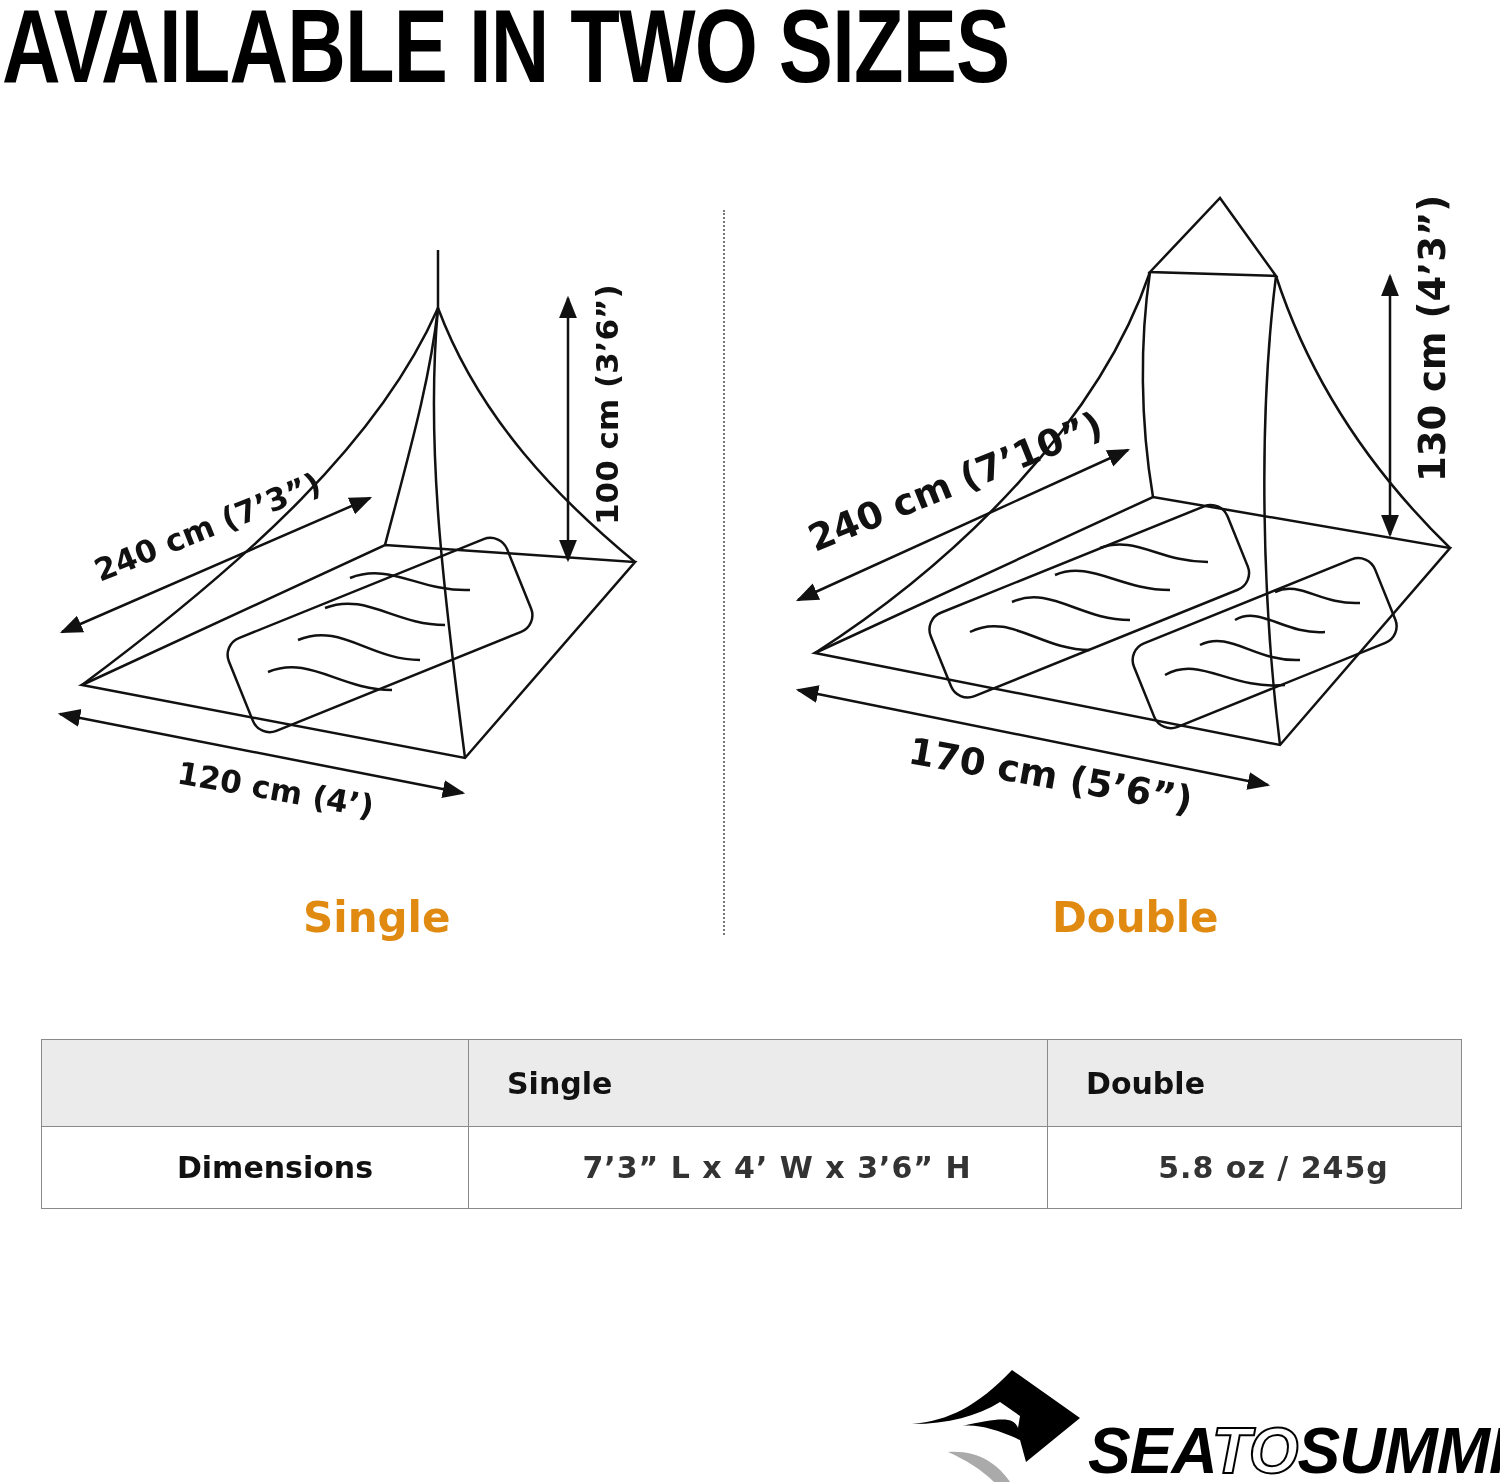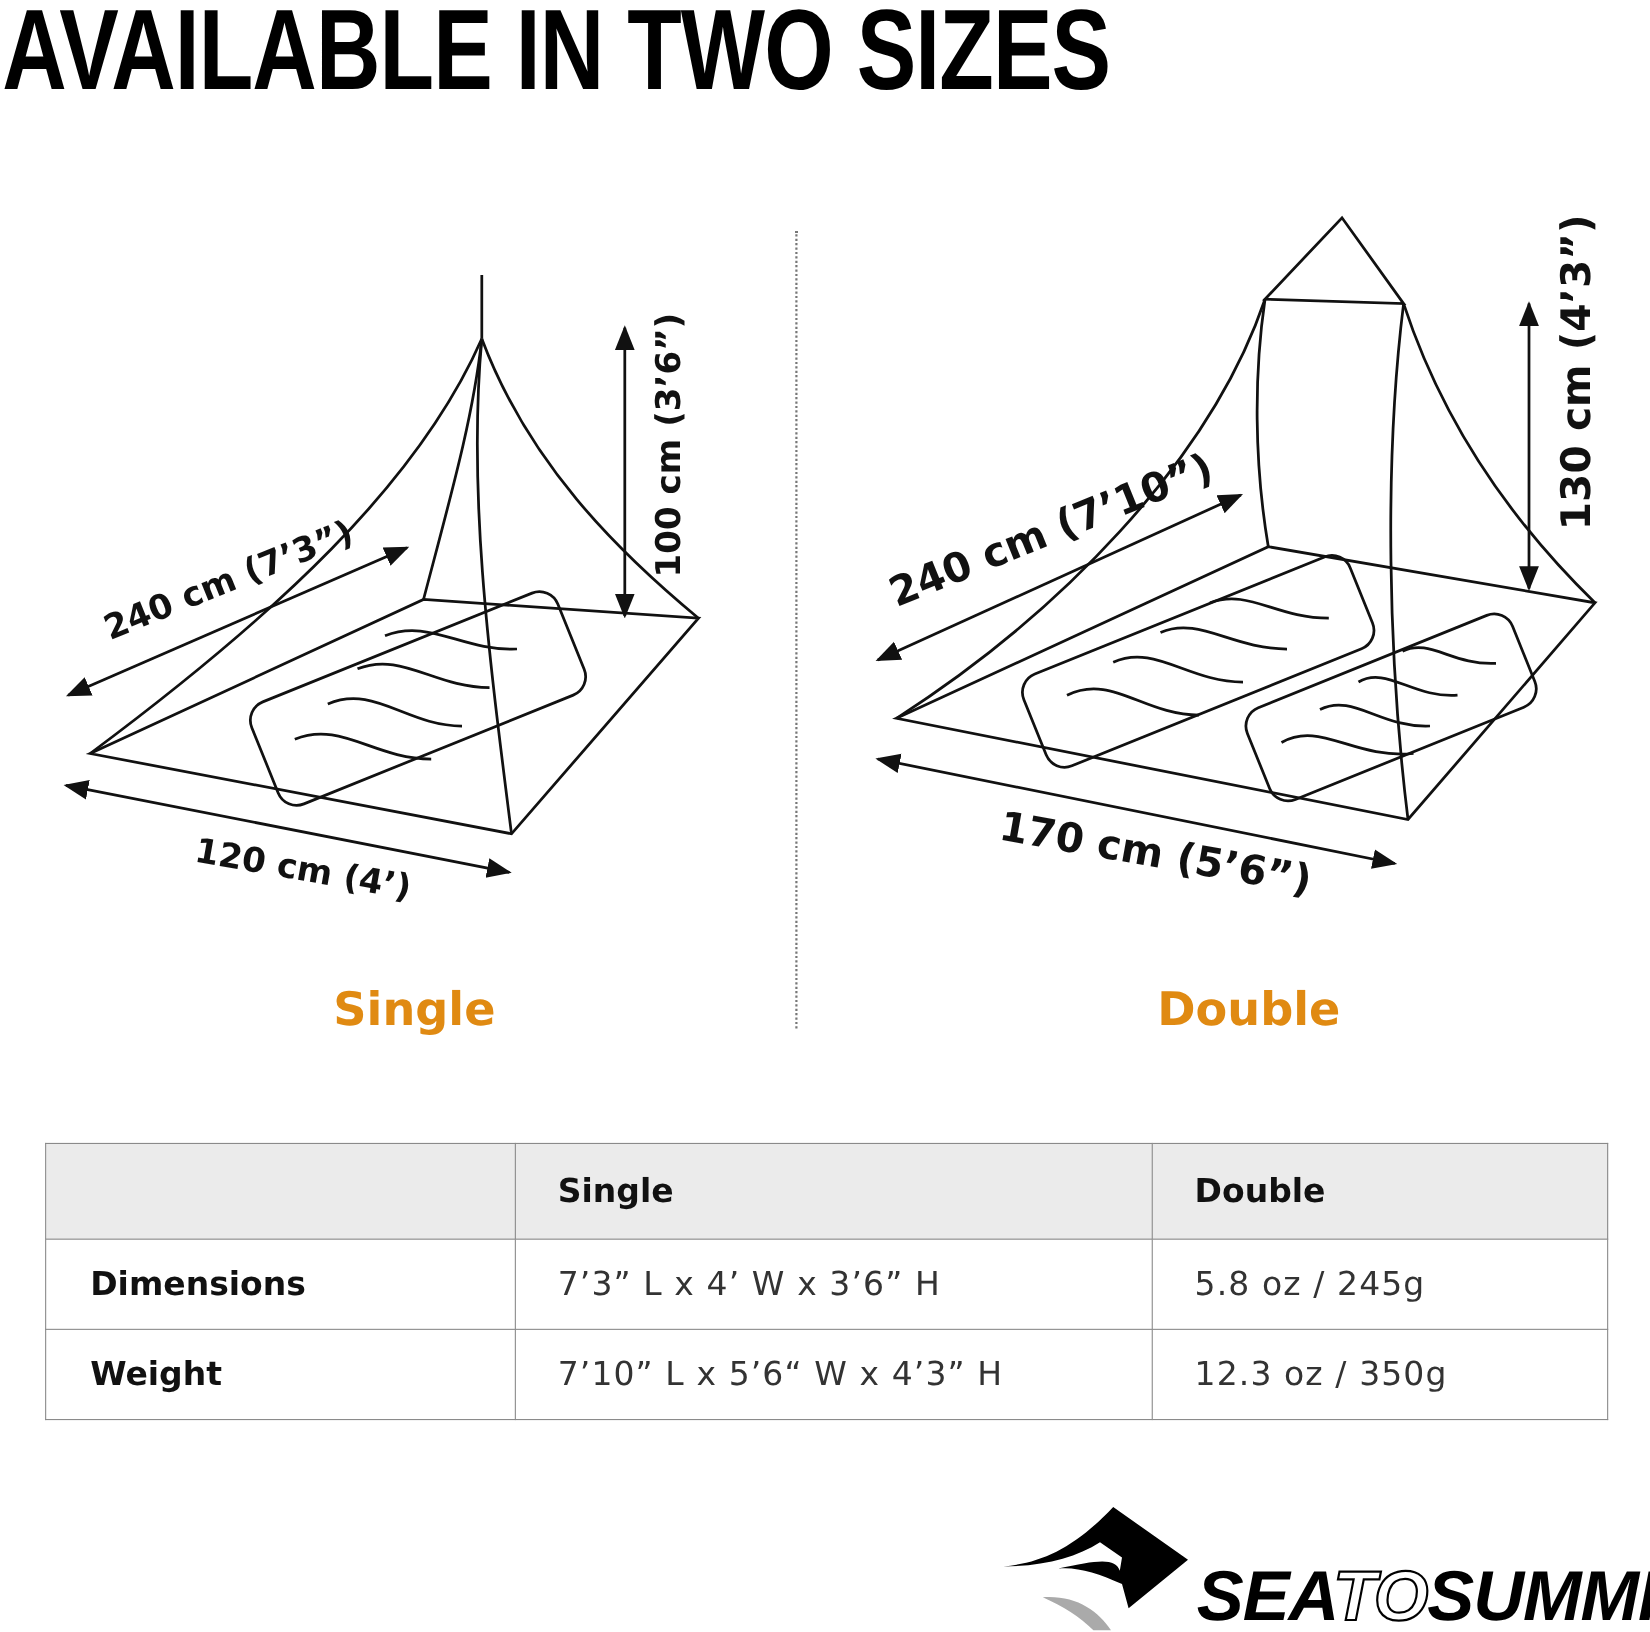--- a/index.html
+++ b/index.html
@@ -4,23 +4,23 @@
 <style>
   html, body { margin: 0; padding: 0; background: #ffffff; }
   body { width: 1500px; height: 1484px; position: relative; overflow: hidden; font-family: "Liberation Sans", sans-serif; color: #111; }
   .title { position: absolute; left: 2px; top: -6px; font-family: "Liberation Sans", sans-serif; font-weight: 700; font-size: 104px; letter-spacing: -1px; line-height: 1; transform: scaleX(0.78); transform-origin: left top; white-space: nowrap; color: #000; }
   .diagram { position: absolute; top: 0; left: 0; width: 1500px; height: 1000px; }
   .divider { position: absolute; left: 723px; top: 210px; height: 725px; border-left: 2px dotted #777; }
   .size-label { position: absolute; top: 893px; font-weight: 700; font-size: 42px; color: #e08a12; font-family: "DejaVu Sans", sans-serif; }
   .table { position: absolute; left: 41px; top: 1039px; width: 1421px; border-collapse: collapse; font-family: "DejaVu Sans", sans-serif; }
   .table td, .table th { border: 1px solid #8a8a8a; padding: 0 0 0 38px; text-align: left; }
   .table tr.head th { background: #ebebeb; height: 86px; font-weight: 700; font-size: 30px; color: #111; }
-  .table tr.row td { height: 81px; font-size: 30px; }
+  .table tr.row td { height: 81px; font-size: 30px; text-align: center; }
   .table td.rowlabel { font-weight: 700; color: #111; padding-left: 40px; }
-  .table td.val { font-weight: 400; color: #333; letter-spacing: 1px; }
+  .table td.val { font-weight: 700; color: #333; letter-spacing: 1px; }
   .col0 { width: 388px; } .col1 { width: 540px; }
   .logo { position: absolute; left: 908px; top: 1366px; width: 642px; height: 118px; }
   .logo-text { position: absolute; left: 180px; top: 48px; font-family: "Liberation Sans", sans-serif; font-weight: 700; font-style: italic; font-size: 64px; letter-spacing: -1px; color: #000; white-space: nowrap; }
   .logo-text .outline { color: #fff; -webkit-text-stroke: 2px #000; }
   .dimtext { font-family: "DejaVu Sans", sans-serif; font-weight: 700; font-size: 31px; fill: #111; }
 </style>
 </head>
 <body>
 
 <div class="title">AVAILABLE IN TWO SIZES</div>
@@ -87,25 +87,20 @@
       <tr class="head">
     <th class="col0"></th>
     <th class="col1">Single</th>
     <th>Double</th>
   </tr>
   <tr class="row">
     <td class="rowlabel">Dimensions</td>
     <td class="val">7’3” L x 4’ W x 3’6” H</td>
     <td class="val">5.8 oz / 245g</td>
   </tr>
-  <tr class="row">
-    <td class="rowlabel">Weight</td>
-    <td class="val">7’10” L x 5’6“ W x 4’3” H</td>
-    <td class="val">12.3 oz / 350g</td>
-  </tr>
 </tbody>
   </table>
 
 <div class="logo">
   <svg width="200" height="118" viewBox="0 0 200 118" style="position:absolute;left:0;top:0">
     <path d="M4,58 C40,55 70,40 104,4 L172,52 L118,96 L112,74 C90,64 70,58 54,60 C90,52 106,50 110,62 L112,50 L92,36 C70,50 40,58 4,58 Z" fill="#000"></path>
     <path d="M40,86 C70,84 90,98 102,116 L86,116 C74,104 58,94 40,86 Z" fill="#aaaaaa"></path>
   </svg>
   <div class="logo-text"><span>SEA</span><span class="outline">TO</span><span>SUMMIT</span></div>
 </div>

